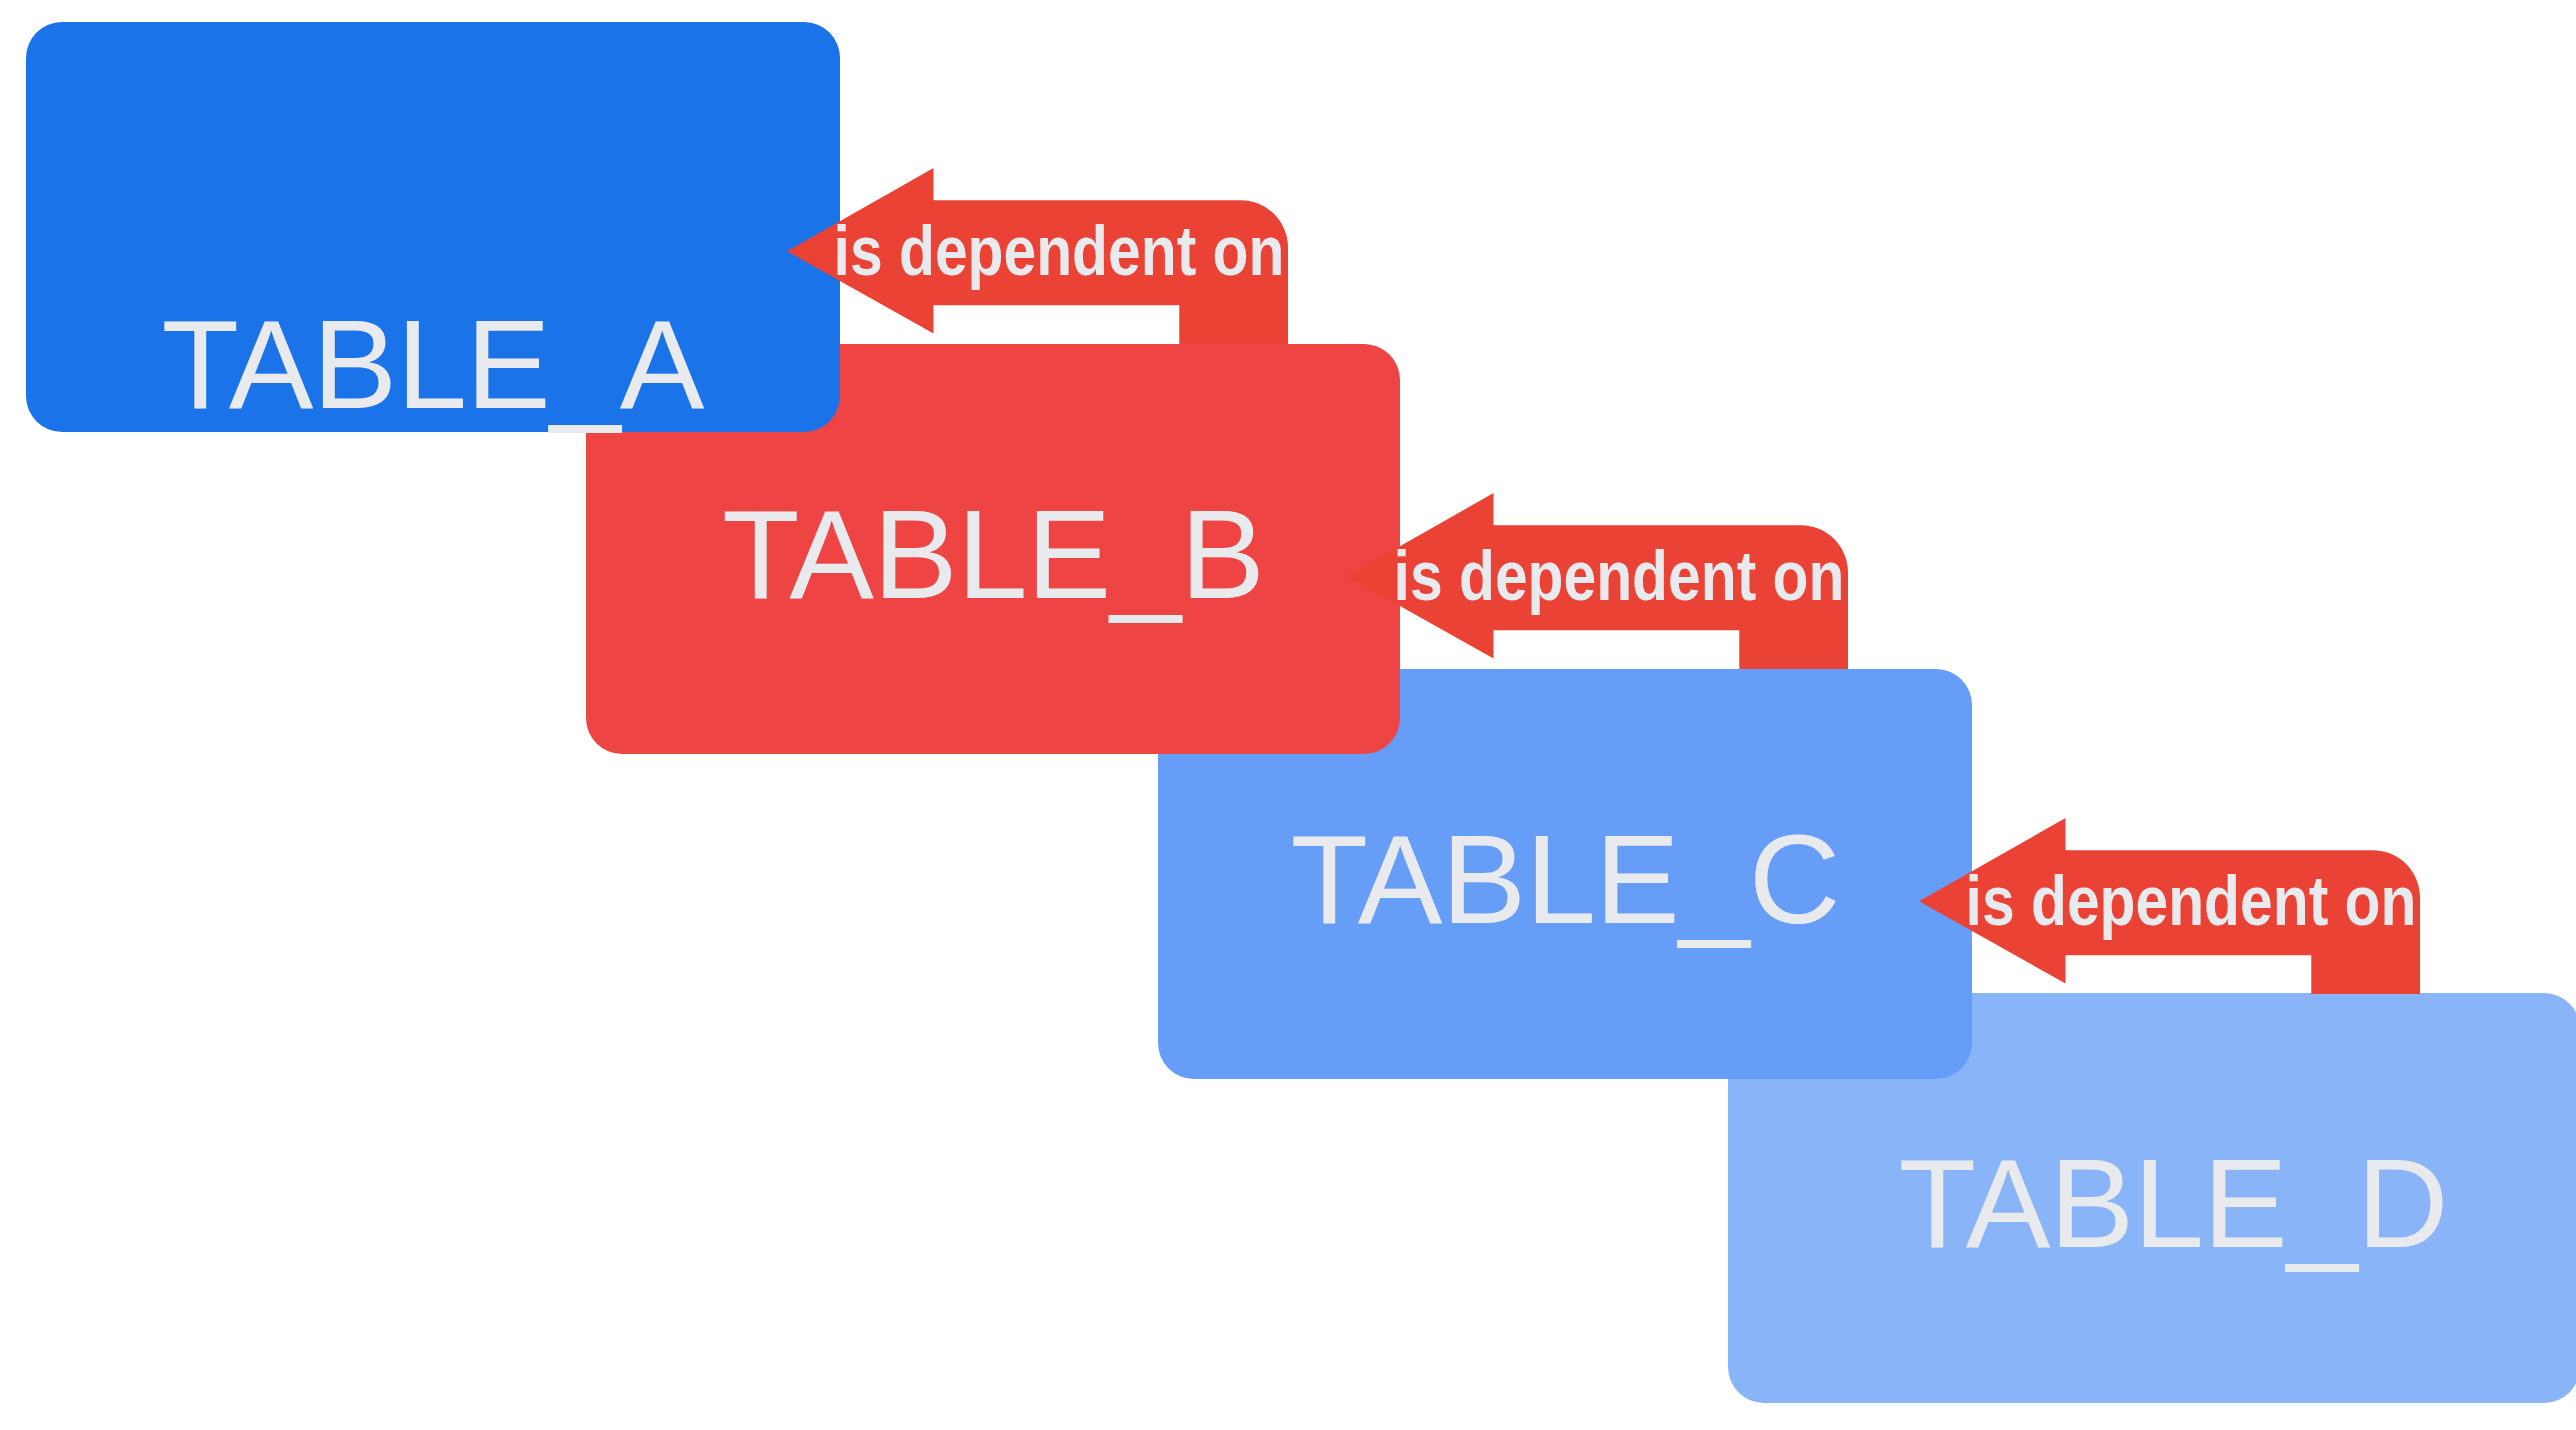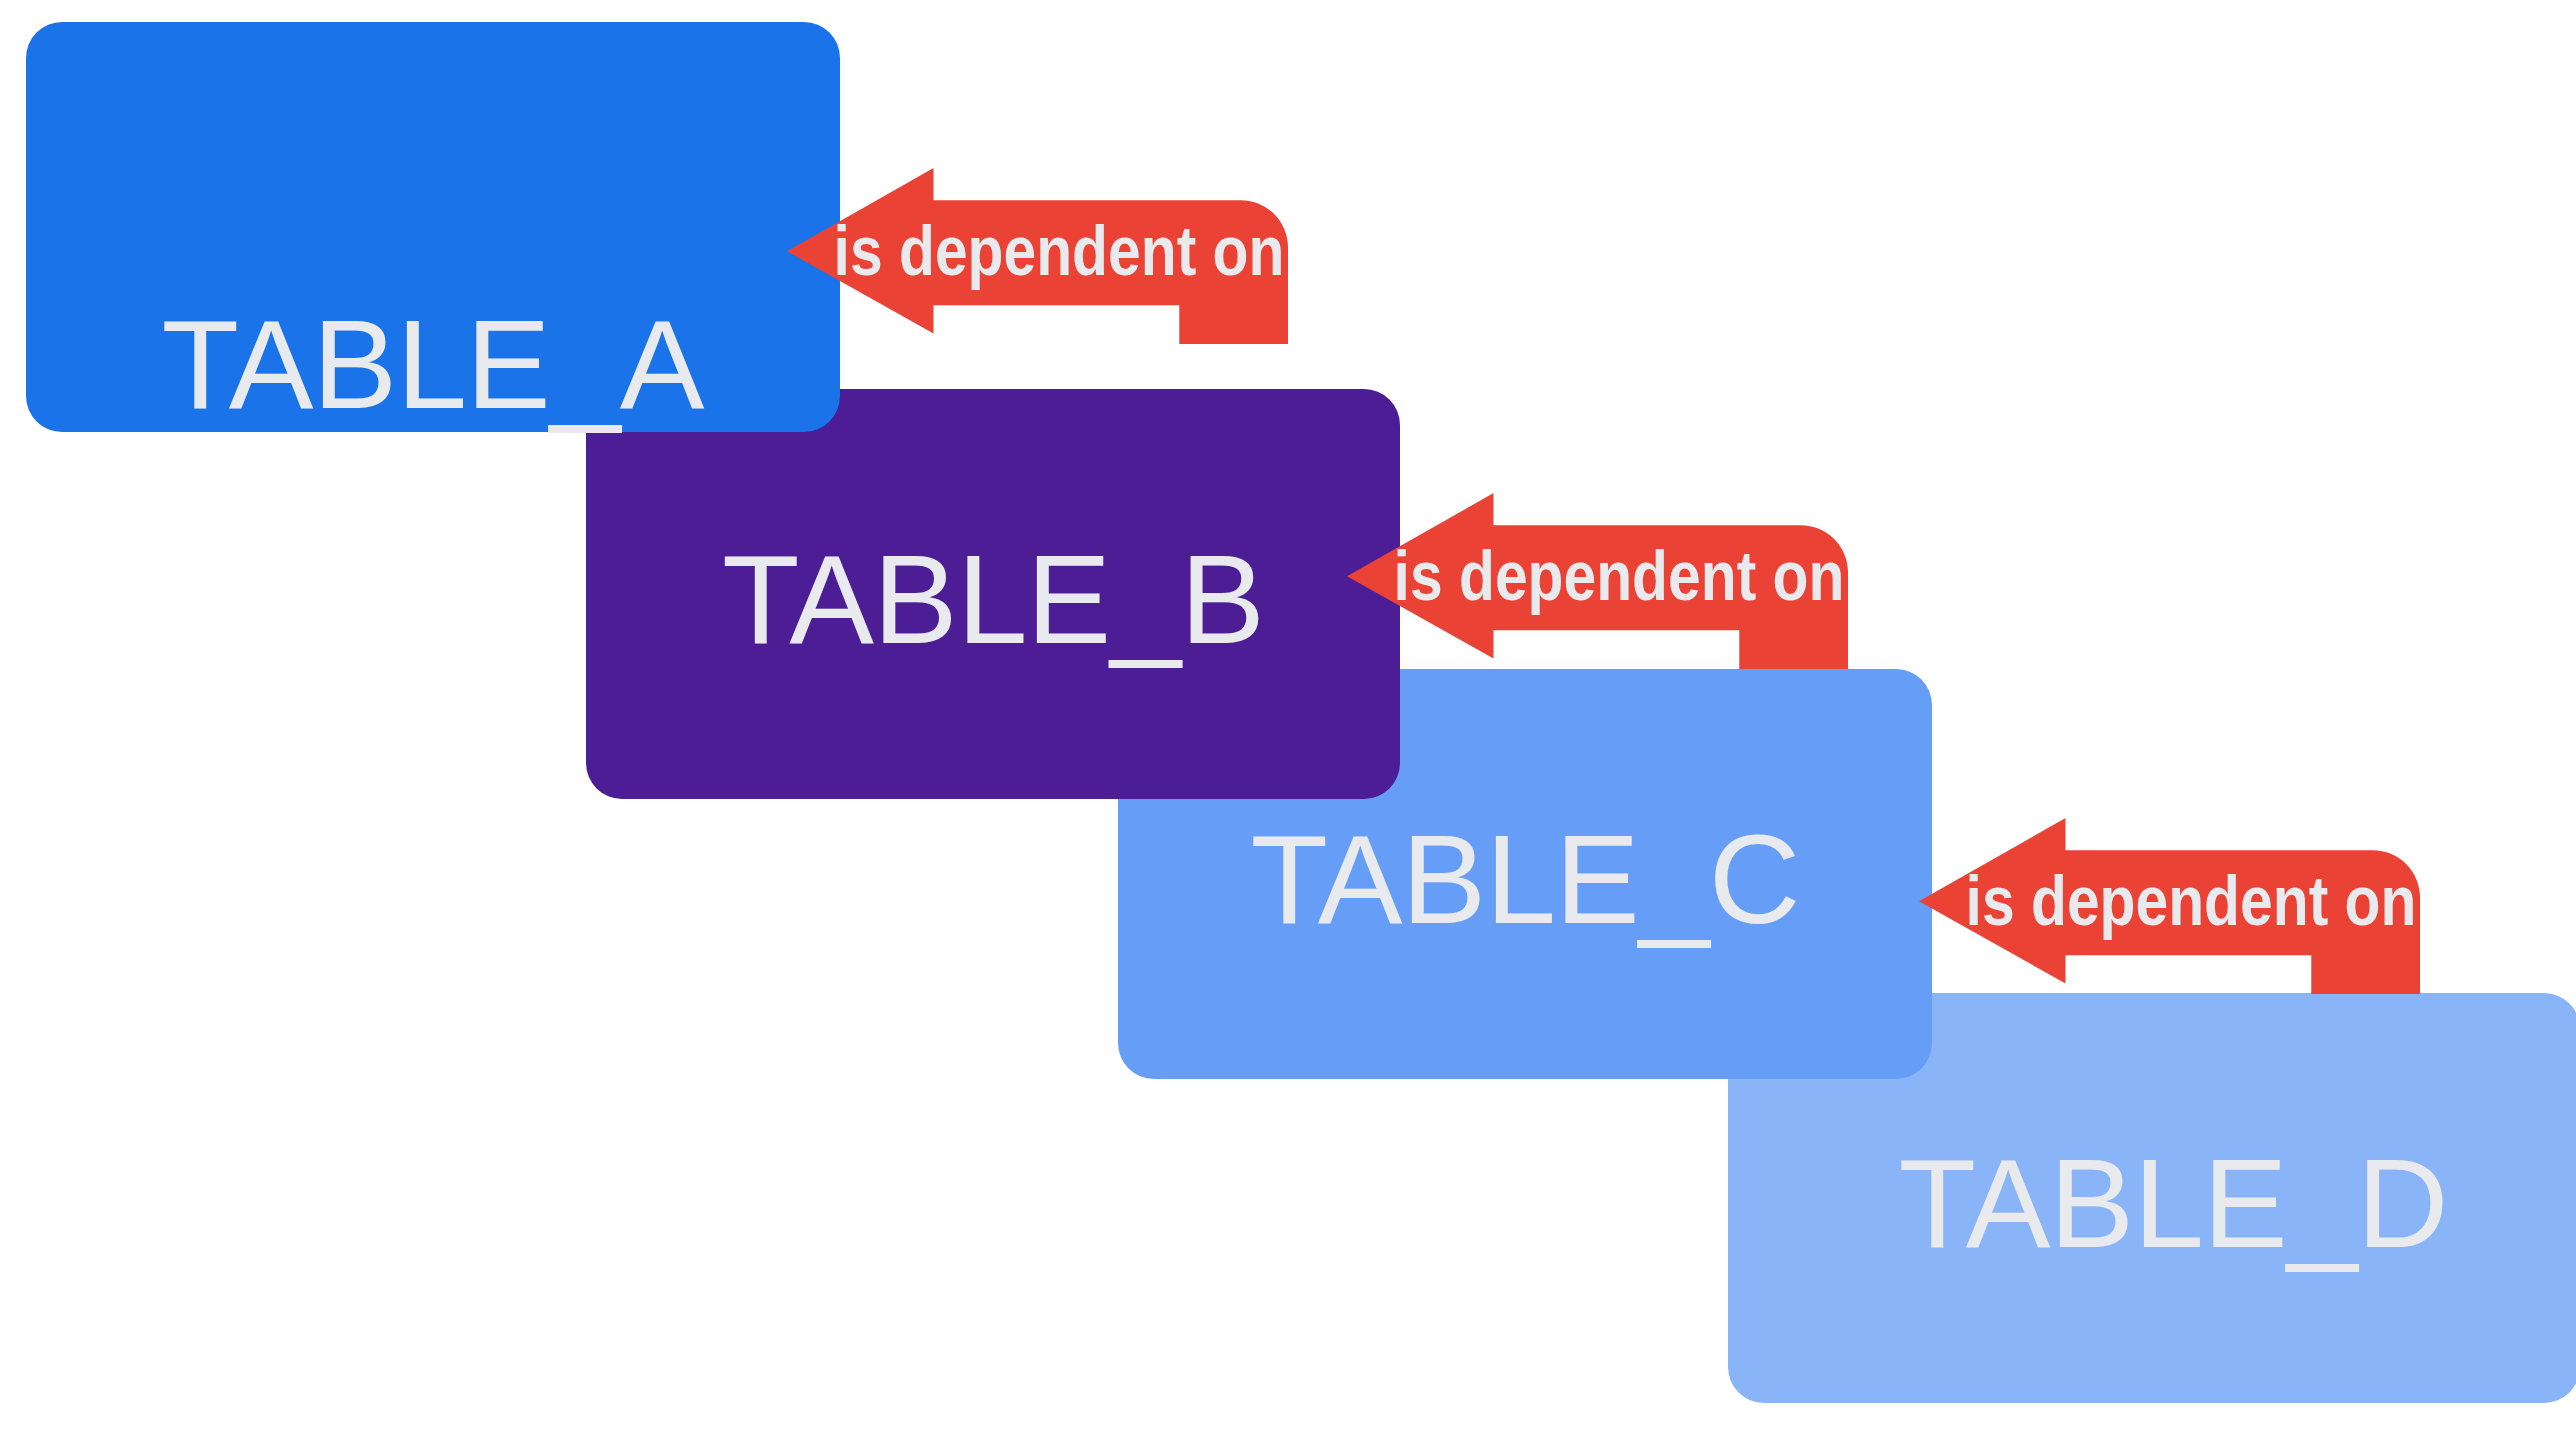--- a/index.html
+++ b/index.html
@@ -24,21 +24,21 @@
   .tbox .tname {
     font-size: 127px;
     font-weight: 400;
     letter-spacing: -0.9px;
     color: #E8EAED;
     transform: translateY(4.7px);
     white-space: nowrap;
   }
   .box-a { left: 25.5px;   top: 22px;   z-index: 40; }
   .box-b { left: 586px;  top: 344px;  z-index: 30; }
-  .box-c { left: 1118px; top: 669px;  z-index: 20; text-align: right; }
+  .box-c { left: 1158px; top: 669px;  z-index: 20; text-align: right; }
   .box-d { left: 1728px; top: 993px; z-index: 10; padding-left: 38px; }
 
   
   .dep-arrow {
     position: absolute;
     width: 501px;
     height: 176px;
     z-index: 50;
     font-weight: bold;
   }
@@ -63,21 +63,21 @@
 </style>
 </head>
 <body>
 
 <div class="stage">
 
   <div class="tbox box-a" style="background-color: rgb(26, 115, 232); align-items: flex-end;">
     <div class="tname">TABLE_A</div>
   </div>
 
-  <div class="tbox box-b" style="background-color: #4c1d95; margin-top: 45px;">
+  <div class="tbox box-b" style="background-color: #ef4444;">
     <div class="tname">TABLE_B</div>
   </div>
 
   <div class="tbox box-c" style="background-color: rgb(102, 157, 246);">
     <div class="tname">TABLE_C</div>
   </div>
 
   <div class="tbox box-d" style="background-color: rgb(138, 180, 248);">
     <div class="tname">TABLE_D</div>
   </div>

